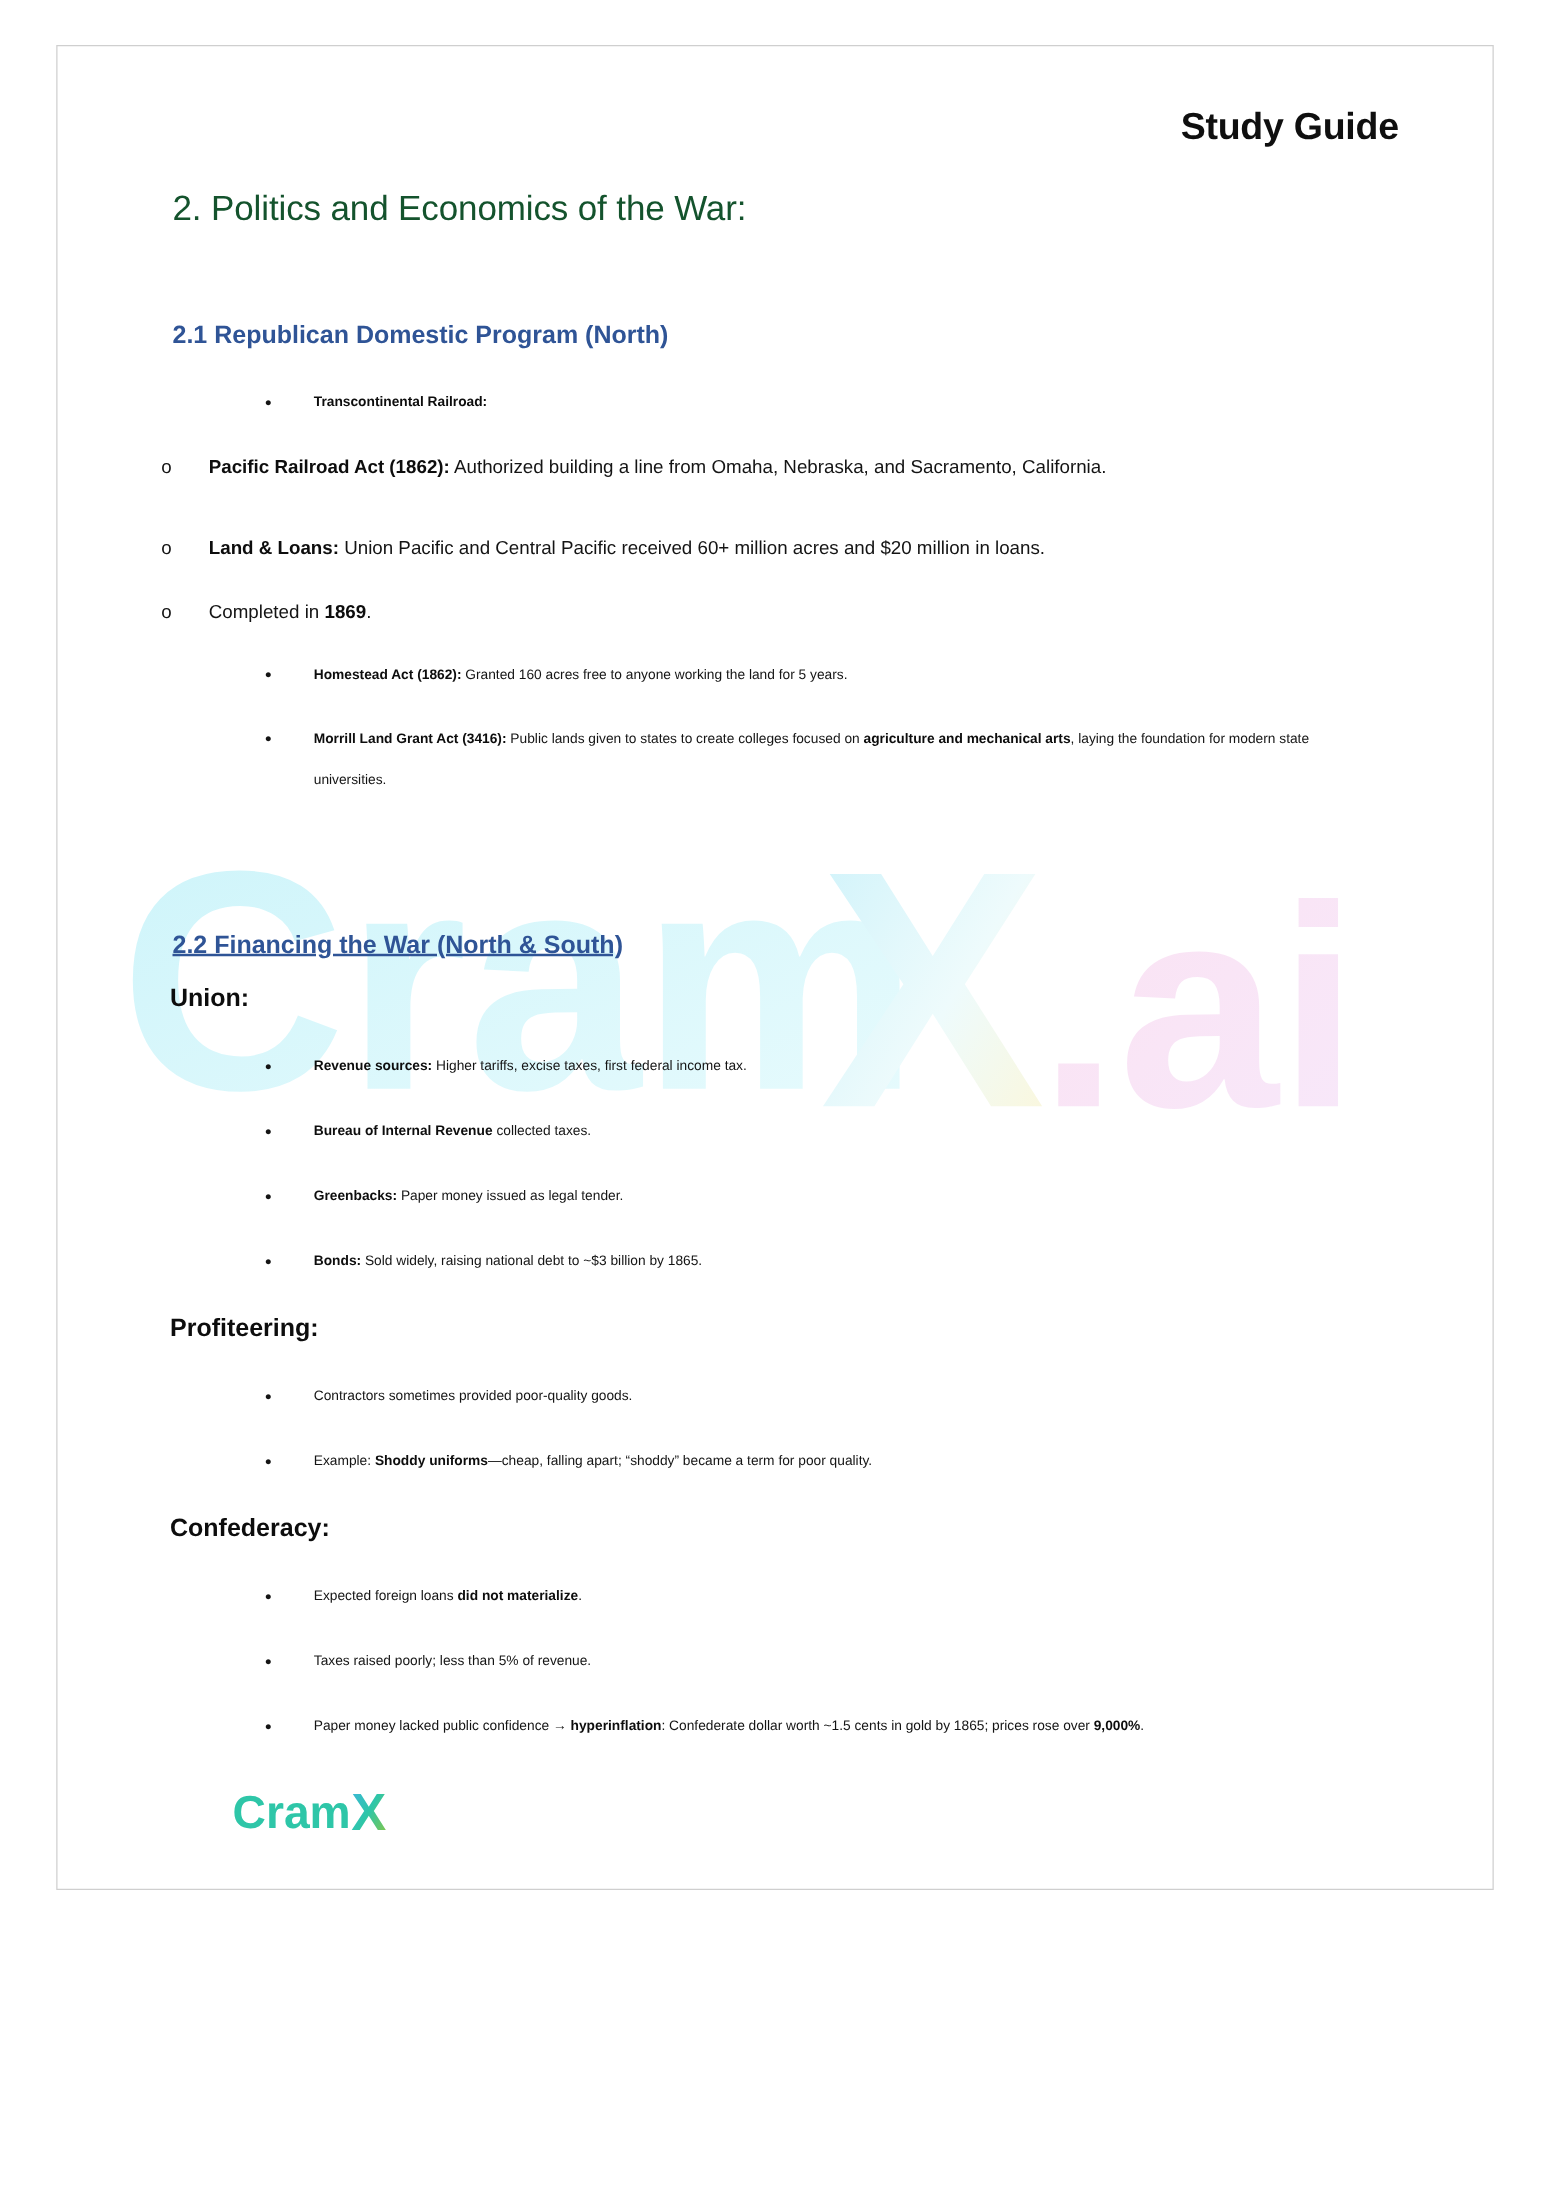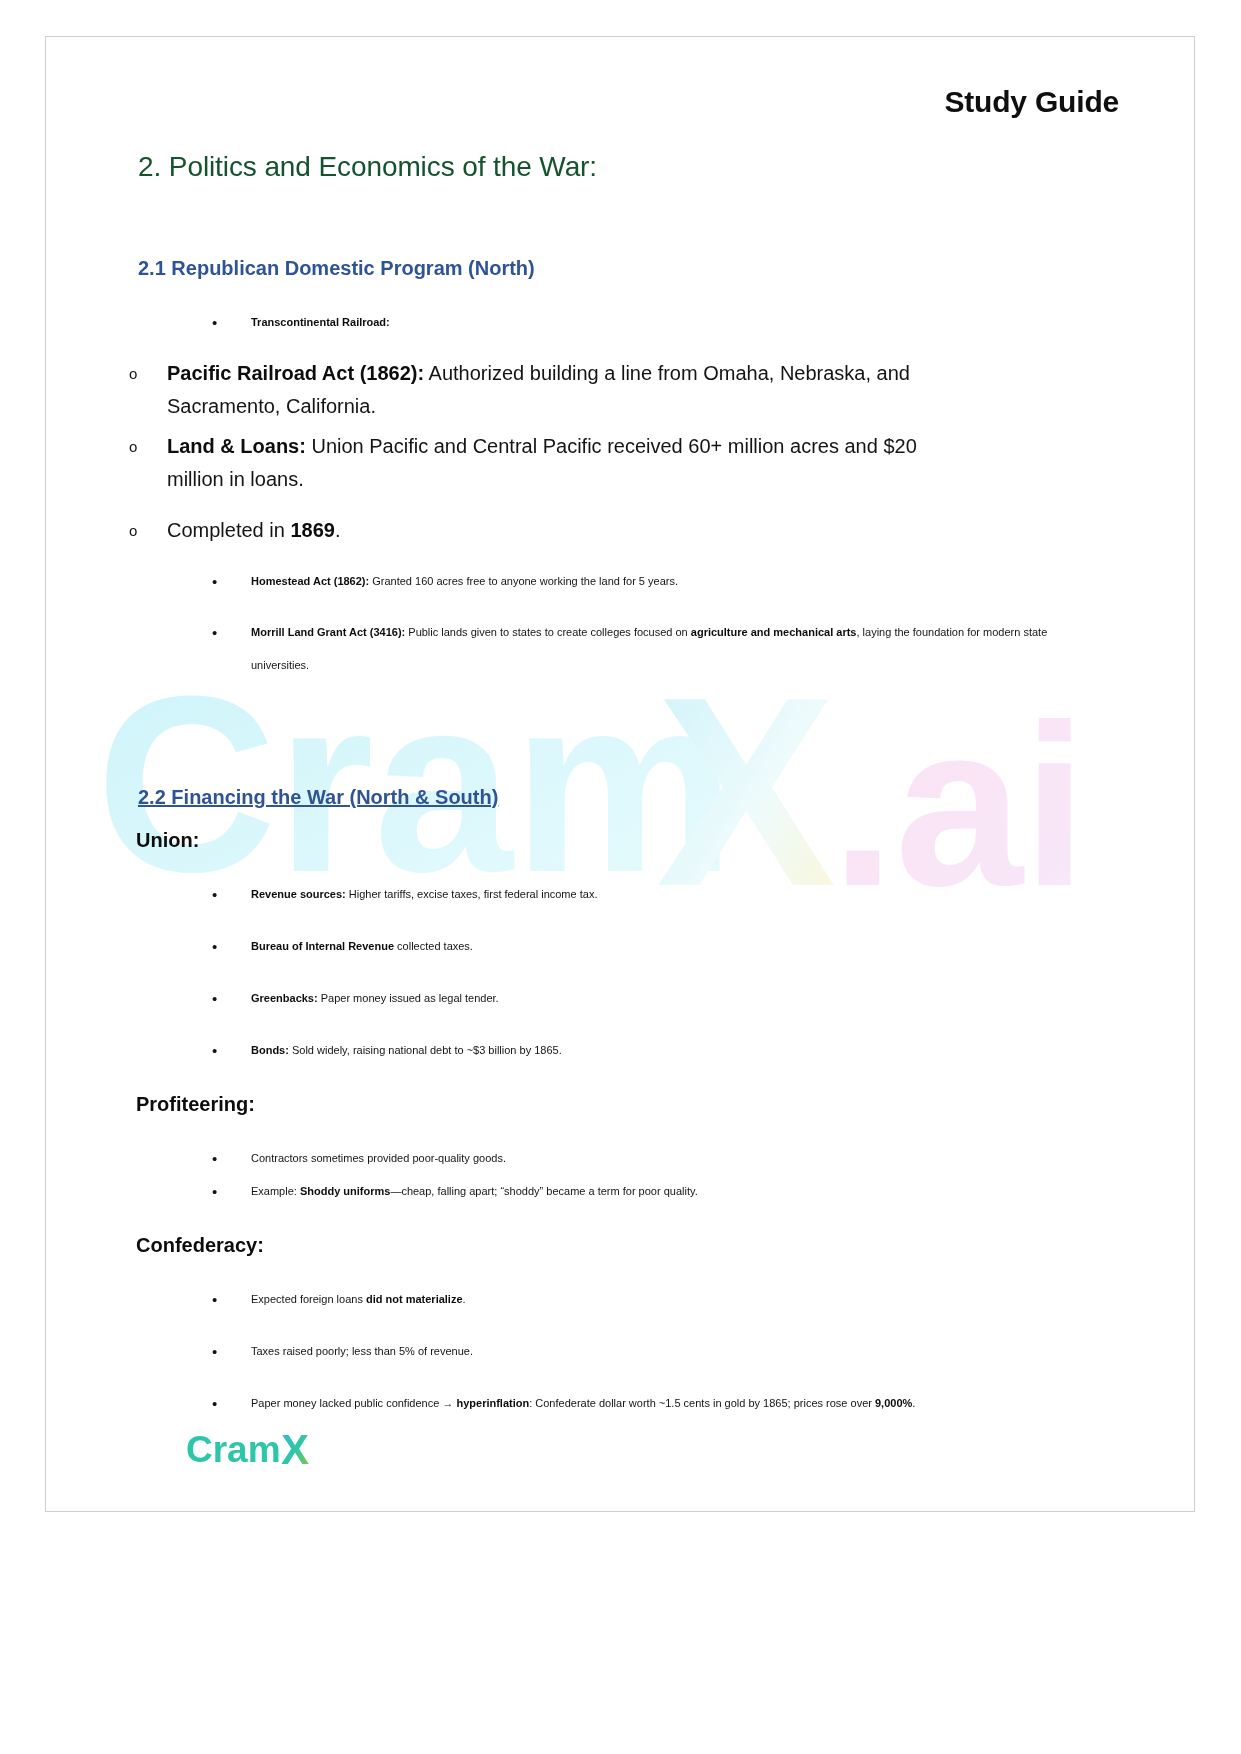--- a/index.html
+++ b/index.html
@@ -100,21 +100,21 @@
   .lvl1 > li::before {
     content: "\2022";
     position: absolute;
     left: 6px;
     top: 0;
     font-size: 15px;
     color: #141414;
   }
   .lvl2 > li {
     position: relative;
-    font-size: 20px;
+    font-size: 15px;
     line-height: 33px;
     color: #141414;
     margin: 0 0 0 78px;
     padding-left: 43px;
     max-width: 800px;
   }
   .lvl2 > li::before {
     content: "o";
     position: absolute;
     left: 5px;
@@ -182,21 +182,21 @@
         <b>Transcontinental Railroad:</b>
       </li>
     </ul>
 
     <div class="gap-sm"></div>
 
     <ul class="lvl2">
       <li>
         <b>Pacific Railroad Act (1862):</b><span> Authorized building a line from Omaha, Nebraska, and Sacramento, California.</span>
       </li>
-      <li style="margin-top:7px">
+      <li style="margin-top:32px">
         <b>Land &amp; Loans:</b><span> Union Pacific and Central Pacific received 60+ million acres and $20 million in loans.</span>
       </li>
       <li style="margin-top:18px">
         <span>Completed in </span><b>1869</b><span>.</span>
       </li>
     </ul>
 
     <div class="gap-sm"></div>
 
     <ul class="lvl1">
@@ -237,21 +237,21 @@
     <div class="gap-md"></div>
 
     <div class="label-line">Profiteering:</div>
 
     <div class="gap-md"></div>
 
     <ul class="lvl1">
       <li>
         <span>Contractors sometimes provided poor-quality goods.</span>
       </li>
-      <li style="">
+      <li style="margin-top:19px">
         <span>Example: </span><b>Shoddy uniforms</b><span>—cheap, falling apart; “shoddy” became a term for poor quality.</span>
       </li>
     </ul>
 
     <div class="gap-md"></div>
 
     <div class="label-line">Confederacy:</div>
 
     <div class="gap-md"></div>
 

